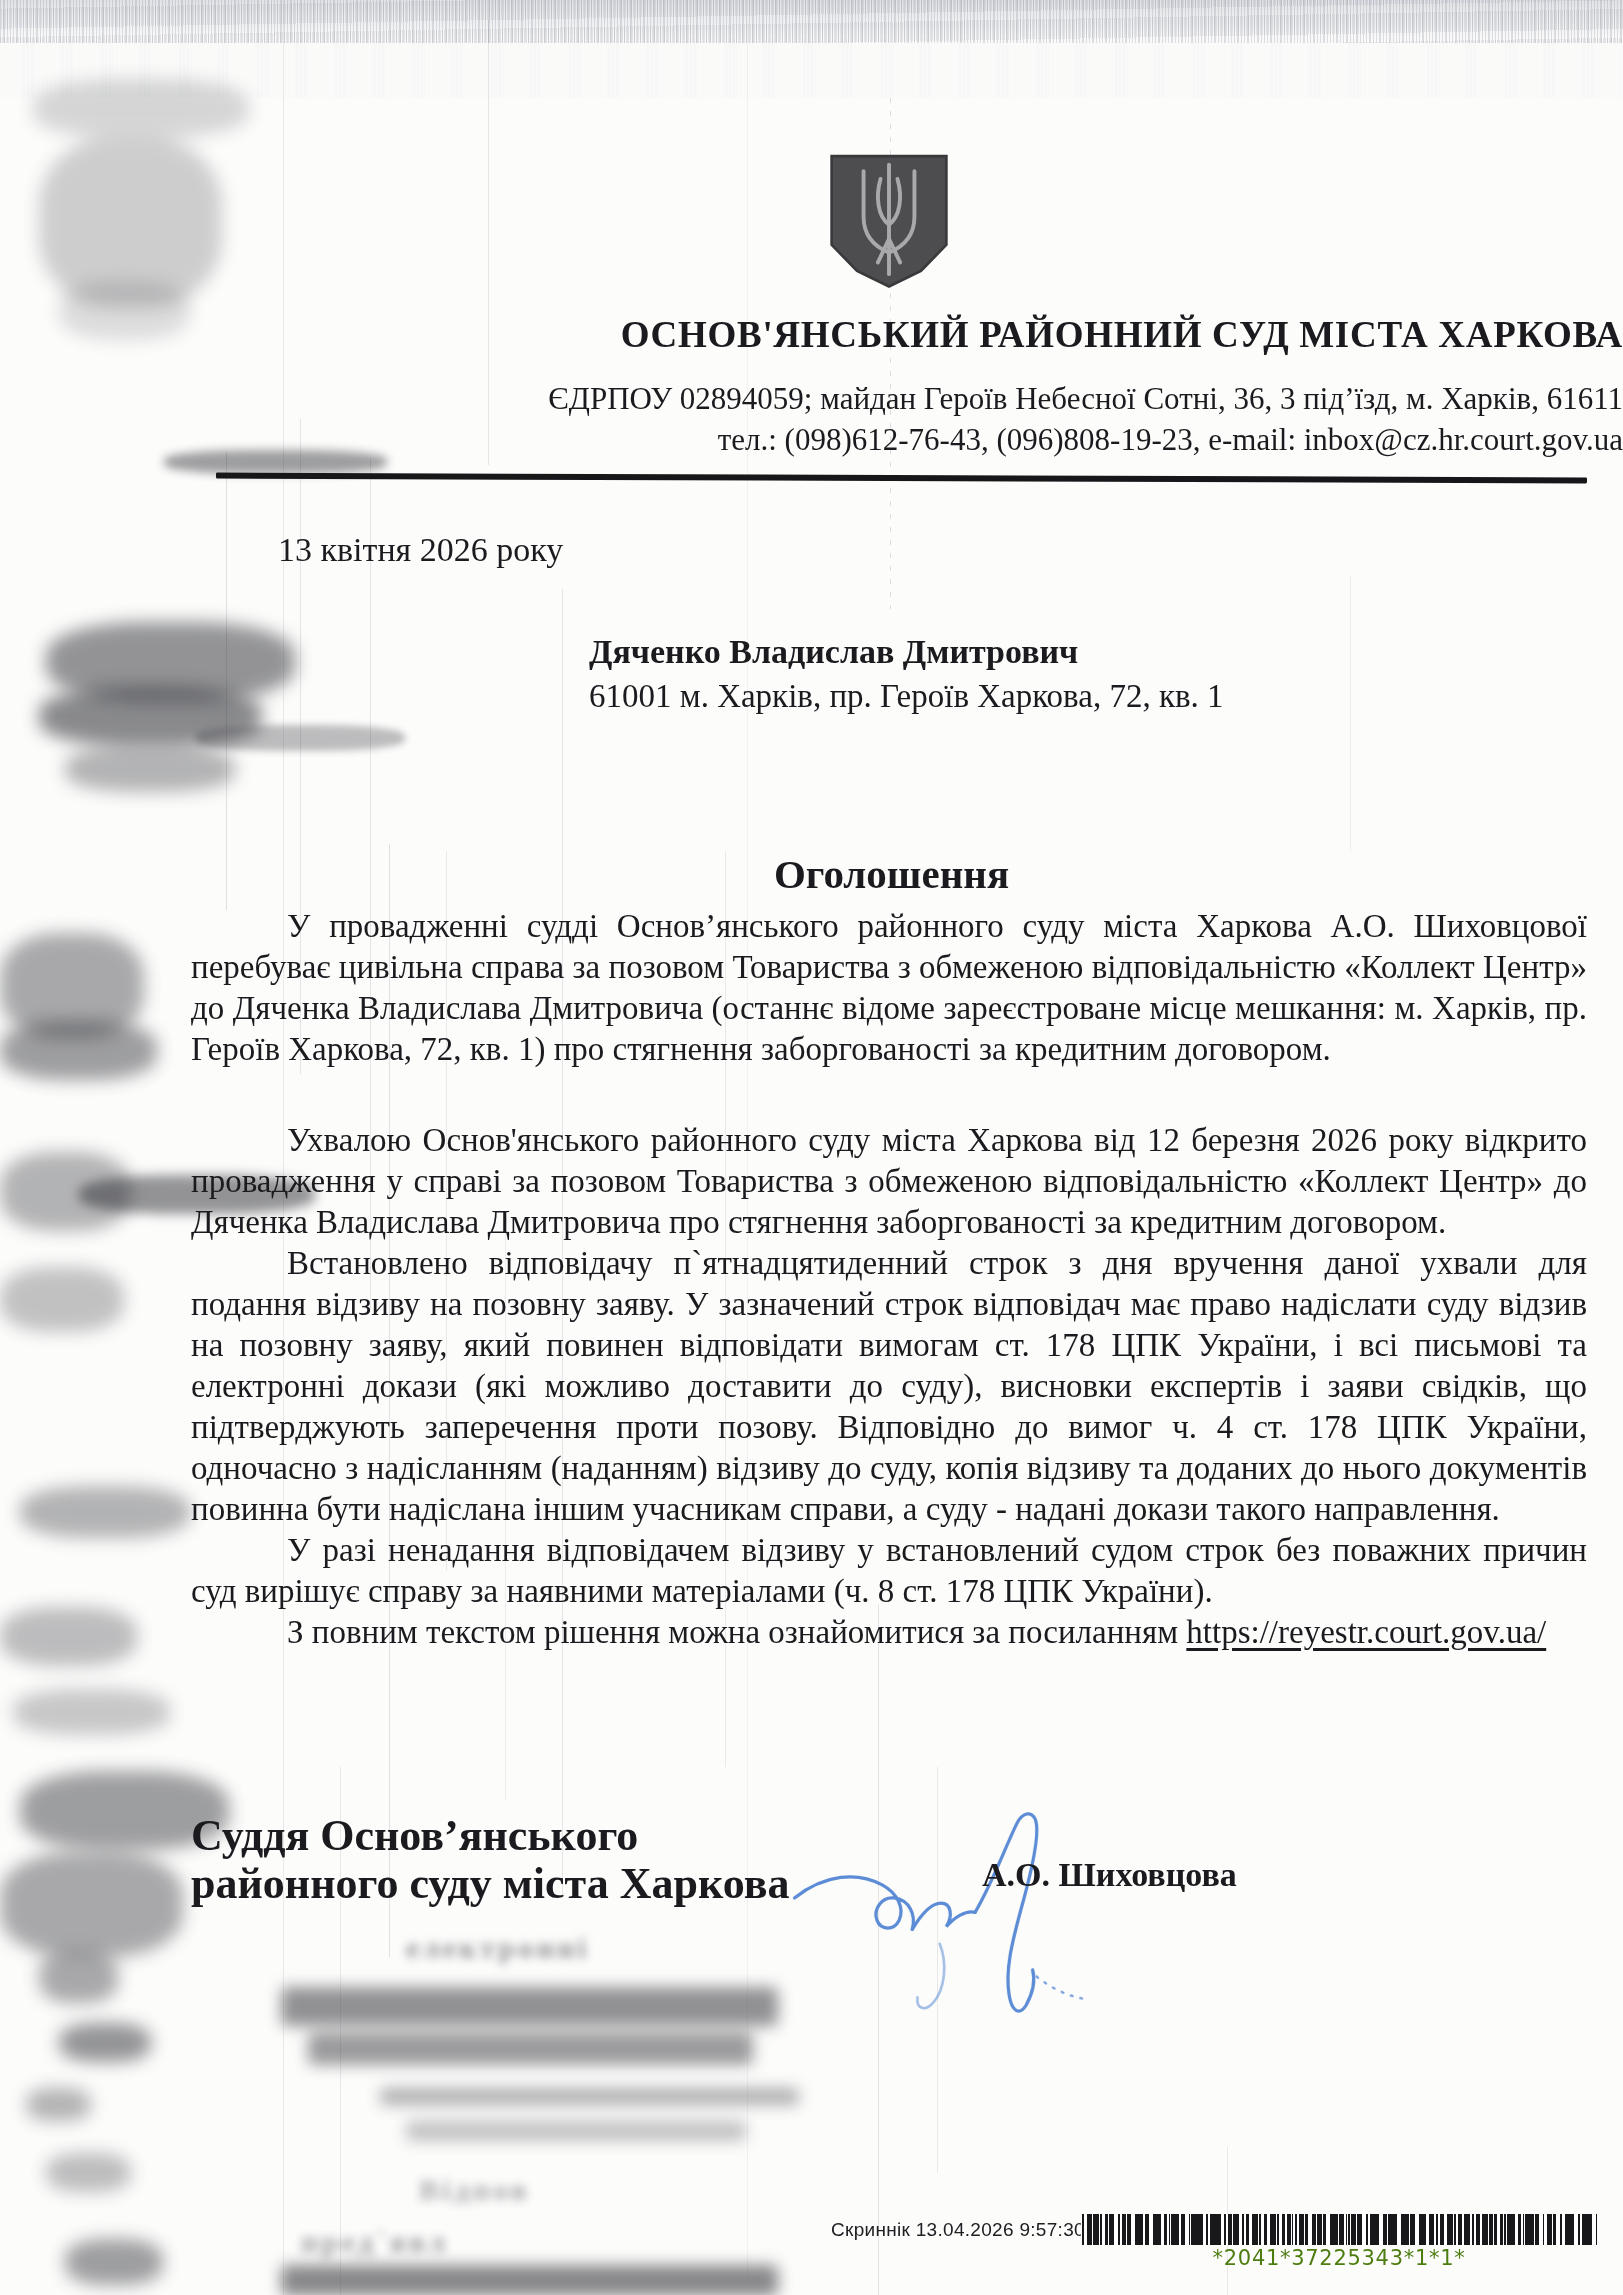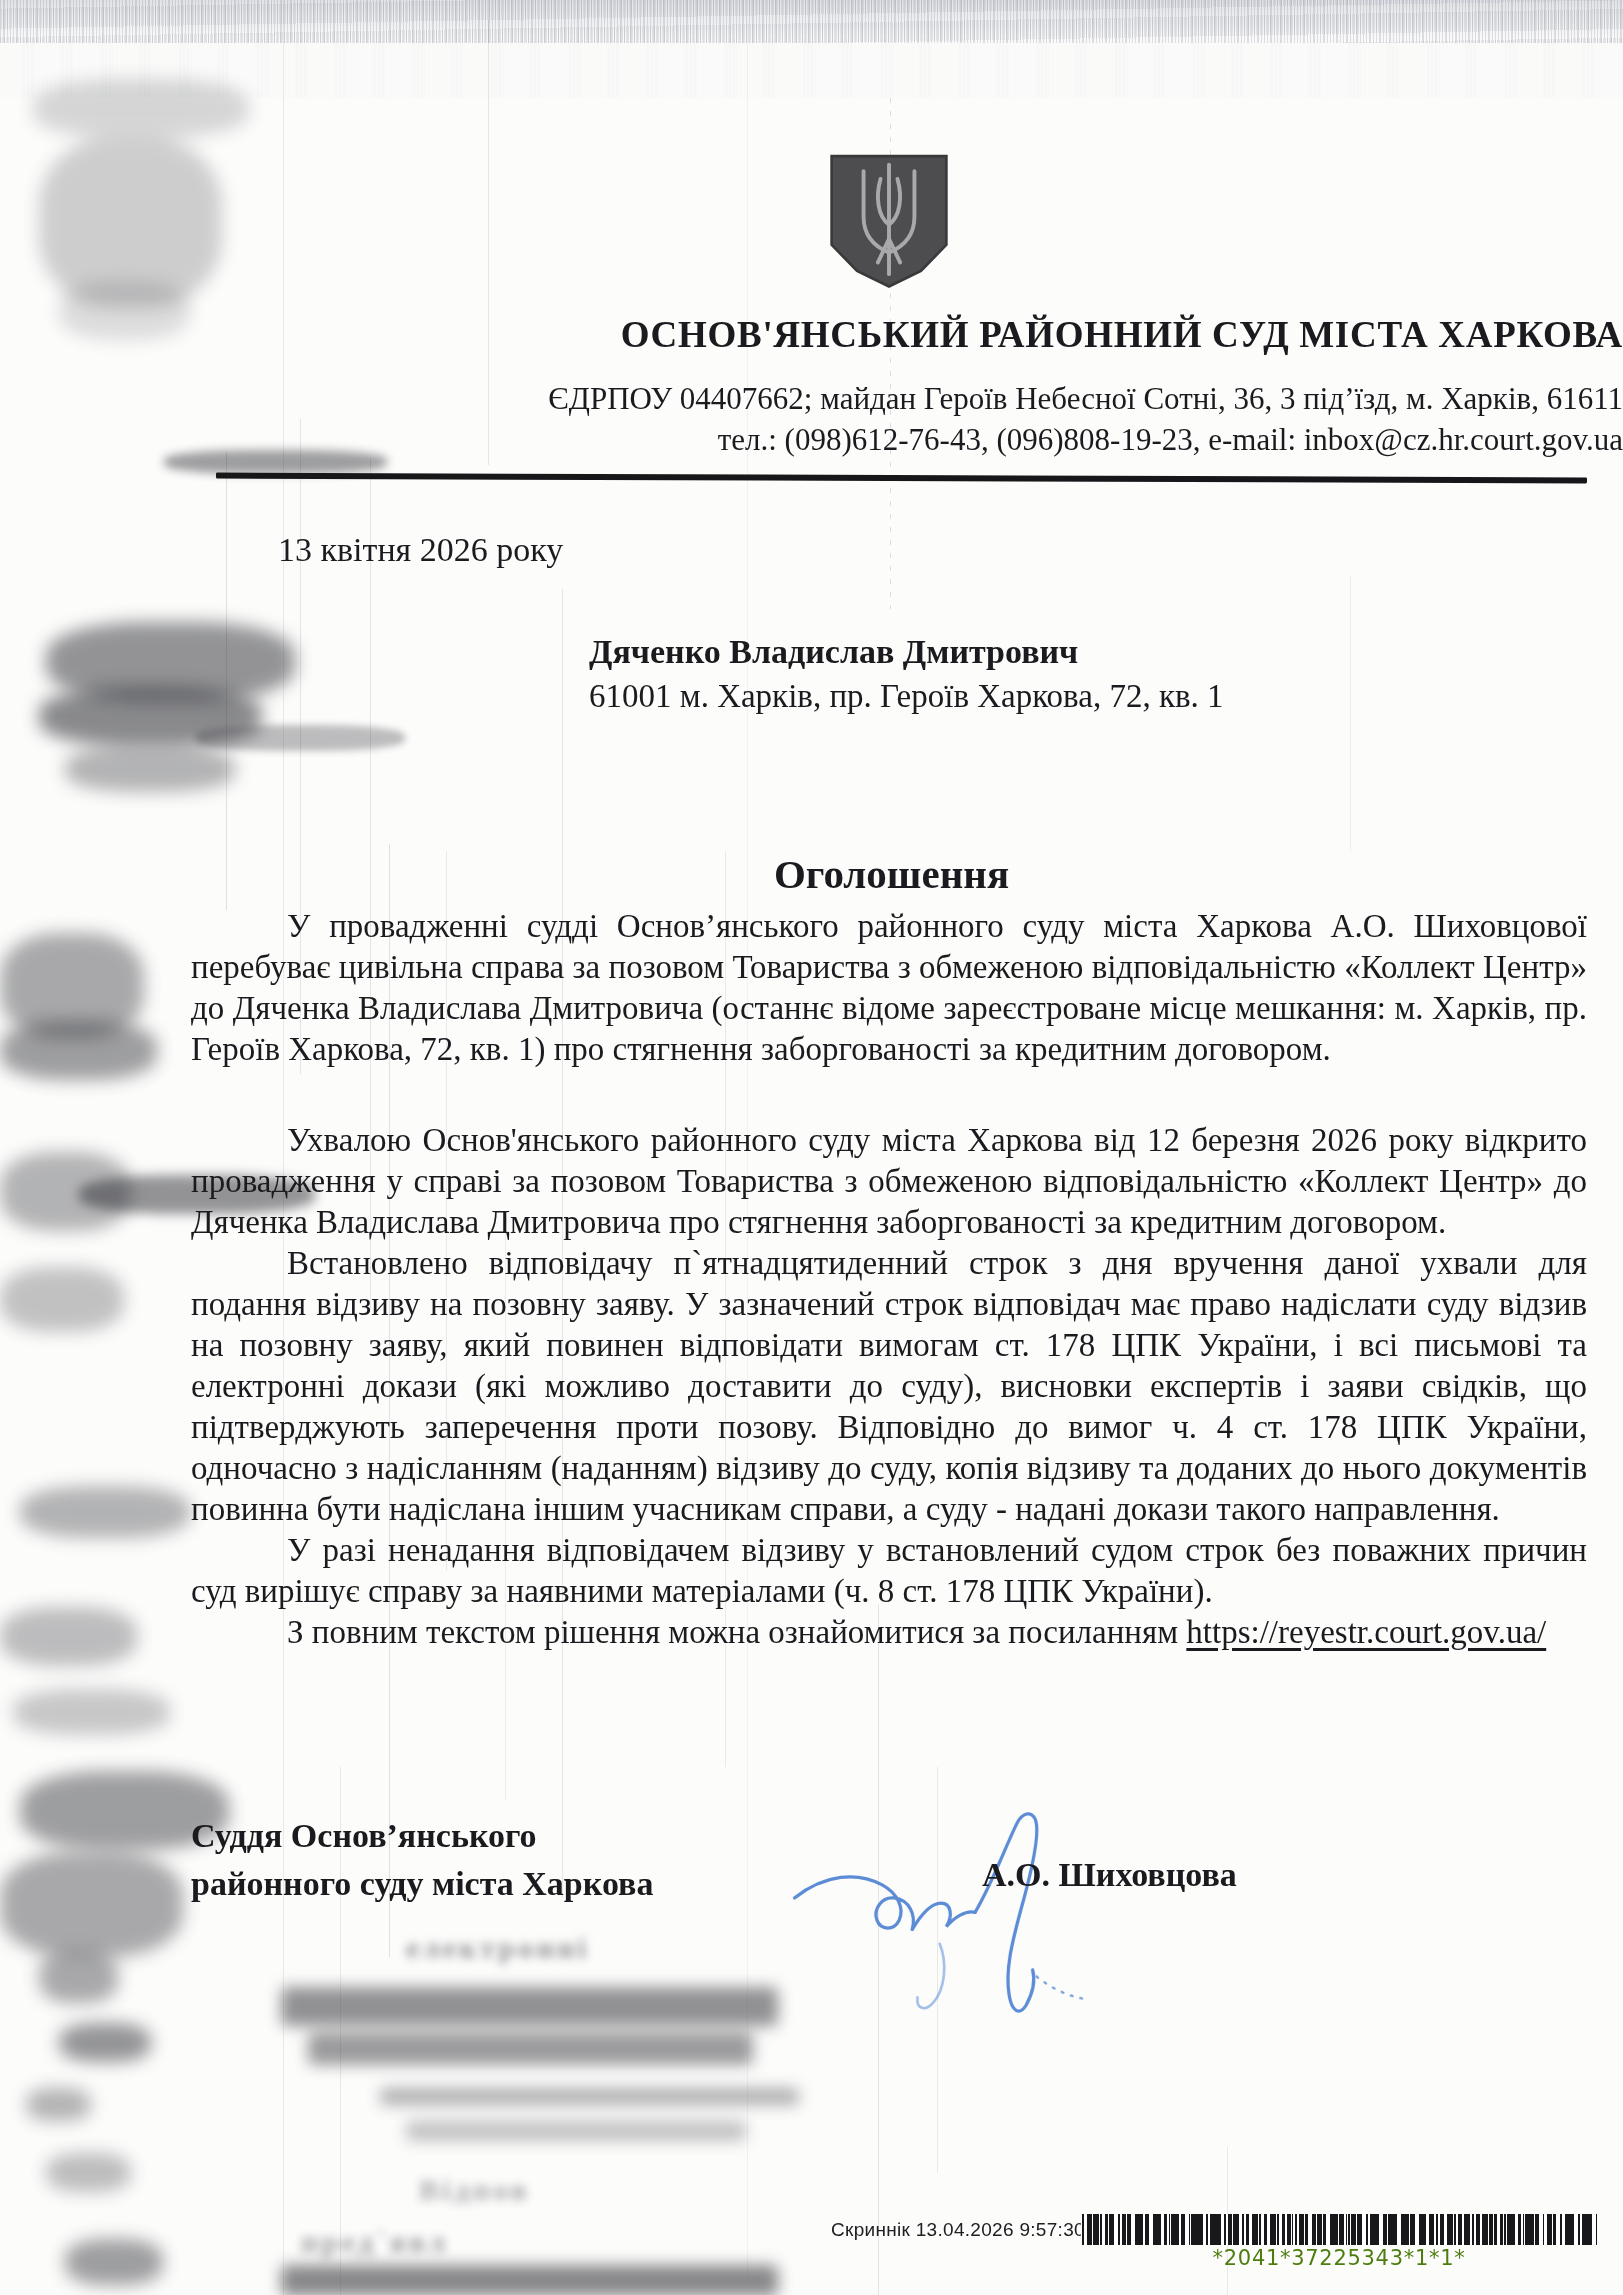--- a/index.html
+++ b/index.html
@@ -61,21 +61,21 @@
 
   .doc-title{position:absolute;left:160px;right:0;top:850px;text-align:center;font-size:41px;font-weight:bold;}
 
   .body-text{position:absolute;left:191px;top:906px;width:1396px;}
   .body-text p{
     margin:0;font-size:33px;line-height:41px;text-align:justify;text-indent:96px;
   }
   .body-text p.gap-after{margin-bottom:50px;}
   .reg-link{text-decoration:underline;text-underline-offset:5.2px;}
 
-  .sig-left{position:absolute;left:191px;top:1812px;font-size:34px;font-weight:bold;line-height:48px;}
+  .sig-left{position:absolute;left:191px;top:1812px;font-size:44px;font-weight:bold;line-height:48px;}
   .judge-name{position:absolute;left:982px;top:1856px;font-size:34px;font-weight:bold;}
   .signature-svg{position:absolute;left:776px;top:1805px;width:347px;height:229px;pointer-events:none;}
 
   
   .clerk-stamp{
     position:absolute;left:831px;top:2219px;
     font-family:"Liberation Sans","DejaVu Sans",sans-serif;
     font-size:19px;color:#202024;letter-spacing:0.3px;
   }
   .barcode{
@@ -156,21 +156,21 @@
     <path d="M4,3 H180 V139 L141,179 L92,203 L43,179 L4,139 Z" fill="#4d4d50" stroke="#39393c" stroke-width="4"></path>
     <g fill="none" stroke="#a9a9ab" stroke-width="6" stroke-linecap="round">
       <path d="M53,26 V96 C53,124 68,141 92,151 C116,141 131,124 131,96 V26"></path>
       <path d="M92,16 V156"></path>
       <path d="M79,38 C71,66 75,96 92,108 C109,96 113,66 105,38"></path>
       <path d="M92,130 L75,166 M92,130 L109,166 M92,151 V184"></path>
     </g>
   </svg>
 
   <div class="header-center court-name">ОСНОВ'ЯНСЬКИЙ РАЙОННИЙ СУД МІСТА ХАРКОВА</div>
-  <div class="header-center addr1">ЄДРПОУ 04407662; майдан Героїв Небесної Сотні, 36, 3 під’їзд, м. Харків, 61611</div>
+  <div class="header-center addr1">ЄДРПОУ 02894059; майдан Героїв Небесної Сотні, 36, 3 під’їзд, м. Харків, 61611</div>
   <div class="header-center addr2">тел.: (098)612-76-43, (096)808-19-23, e-mail: inbox@cz.hr.court.gov.ua</div>
   <div class="rule"></div>
 
   <div class="date-line">13 квітня 2026 року</div>
 
   <div class="addressee">
     <div class="name">Дяченко Владислав Дмитрович</div>
     <div class="addr">61001  м. Харків, пр. Героїв Харкова, 72, кв. 1</div>
   </div>
 

